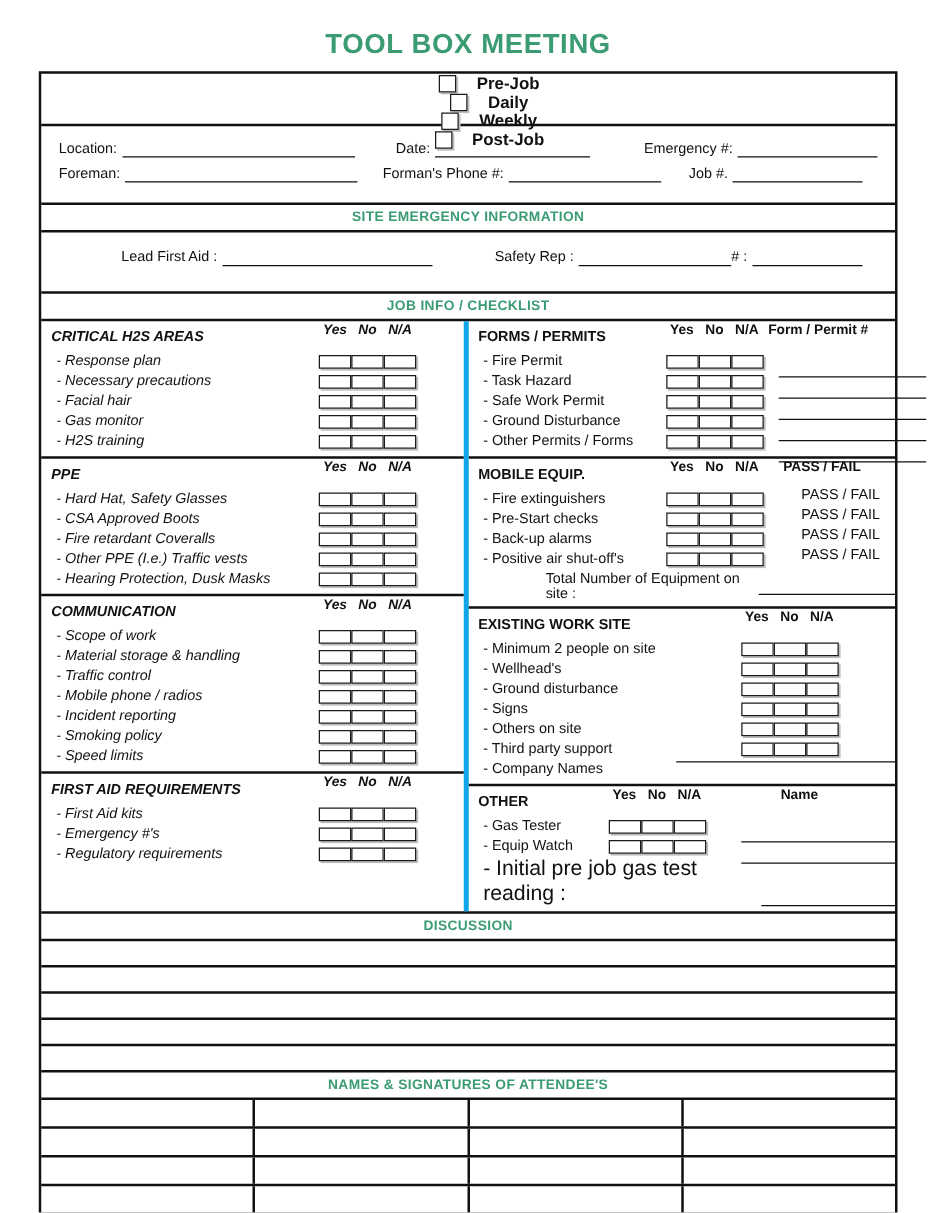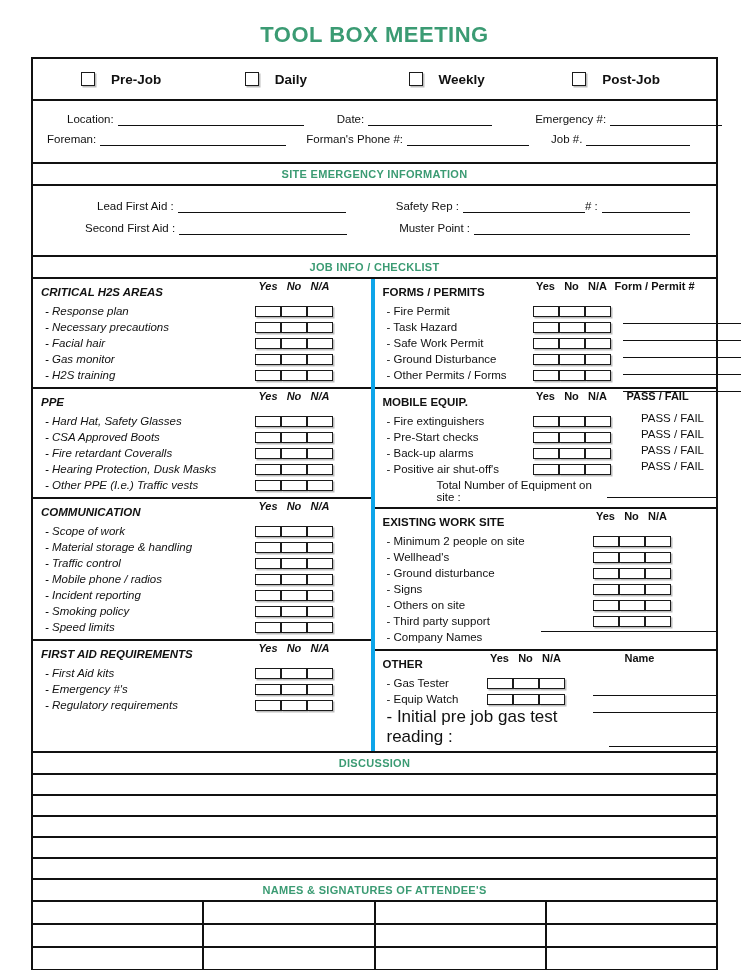--- a/index.html
+++ b/index.html
@@ -32,20 +32,21 @@
   
   .band{border-bottom:2px solid #111;}
   .band:last-child{border-bottom:none;}
 
   
   .type-row{
     display:flex;
     align-items:center;
     height:40px;
     padding:0 14px;
+    flex-direction:column;
   }
   .type-item{
     display:flex;align-items:center;
     flex:1 1 0;
     justify-content:flex-start;
     padding-left:34px;
   }
   .type-item .lbl{
     font-size:13.5px;font-weight:bold;margin-left:16px;white-space:nowrap;
   }
@@ -177,21 +178,21 @@
           </div>
           <div class="type-item">
             <span class="cb big"></span>
             <span class="lbl">Post-Job</span>
           </div>
         </div>
     </div>
 
     <div class="band info-band">
       <div class="info-line">
-        <div class="fld" style="flex:0 0 auto;margin-left:20px;">
+        <div class="fld" style="flex:0 0 auto;">
           <span class="cap">Location:</span>
           <span class="rule" style="width:186px"></span>
         </div>
         <div class="fld" style="margin-left:33px;">
           <span class="cap">Date:</span>
           <span class="rule" style="width:124px"></span>
         </div>
         <div class="fld" style="margin-left:43px;">
           <span class="cap">Emergency #:</span>
           <span class="rule" style="width:112px"></span>
@@ -223,30 +224,20 @@
           <span class="cap">Lead First Aid :</span>
           <span class="rule" style="width:168px"></span>
         </div>
         <div class="fld" style="margin-left:50px;">
           <span class="cap">Safety Rep  :</span>
           <span class="rule" style="width:122px"></span>
         </div>
         <div class="fld">
           <span class="cap"># :</span>
           <span class="rule" style="width:88px"></span>
-        </div>
-      </div>
-      <div class="emerg-line">
-        <div class="fld" style="margin-left:30px;">
-          <span class="cap">Second First Aid :</span>
-          <span class="rule" style="width:168px"></span>
-        </div>
-        <div class="fld" style="margin-left:52px;">
-          <span class="cap">Muster Point :</span>
-          <span class="rule" style="width:216px"></span>
         </div>
       </div>
     </div>
 
     <div class="band">
       <div class="sec-head">JOB INFO / CHECKLIST</div>
     </div>
 
     <div class="band">
       <div class="grid">
@@ -382,35 +373,35 @@
                     </span>
                     <span>
                       <span class="cb"></span>
                     </span>
                     <span>
                       <span class="cb"></span>
                     </span>
                   </span>
                 </div>
                 <div class="rw">
+                  <span class="txt">- Other PPE (I.e.) Traffic vests</span>
+                  <span class="boxes" style="left: 222px;">
+                    <span>
+                      <span class="cb"></span>
+                    </span>
+                    <span>
+                      <span class="cb"></span>
+                    </span>
+                    <span>
+                      <span class="cb"></span>
+                    </span>
+                  </span>
+                </div>
+                <div class="rw">
                   <span class="txt">- Hearing Protection, Dusk Masks</span>
-                  <span class="boxes" style="left: 222px;">
-                    <span>
-                      <span class="cb"></span>
-                    </span>
-                    <span>
-                      <span class="cb"></span>
-                    </span>
-                    <span>
-                      <span class="cb"></span>
-                    </span>
-                  </span>
-                </div>
-                <div class="rw">
-                  <span class="txt">- Other PPE (I.e.) Traffic vests</span>
                   <span class="boxes" style="left: 222px;">
                     <span>
                       <span class="cb"></span>
                     </span>
                     <span>
                       <span class="cb"></span>
                     </span>
                     <span>
                       <span class="cb"></span>
                     </span>

